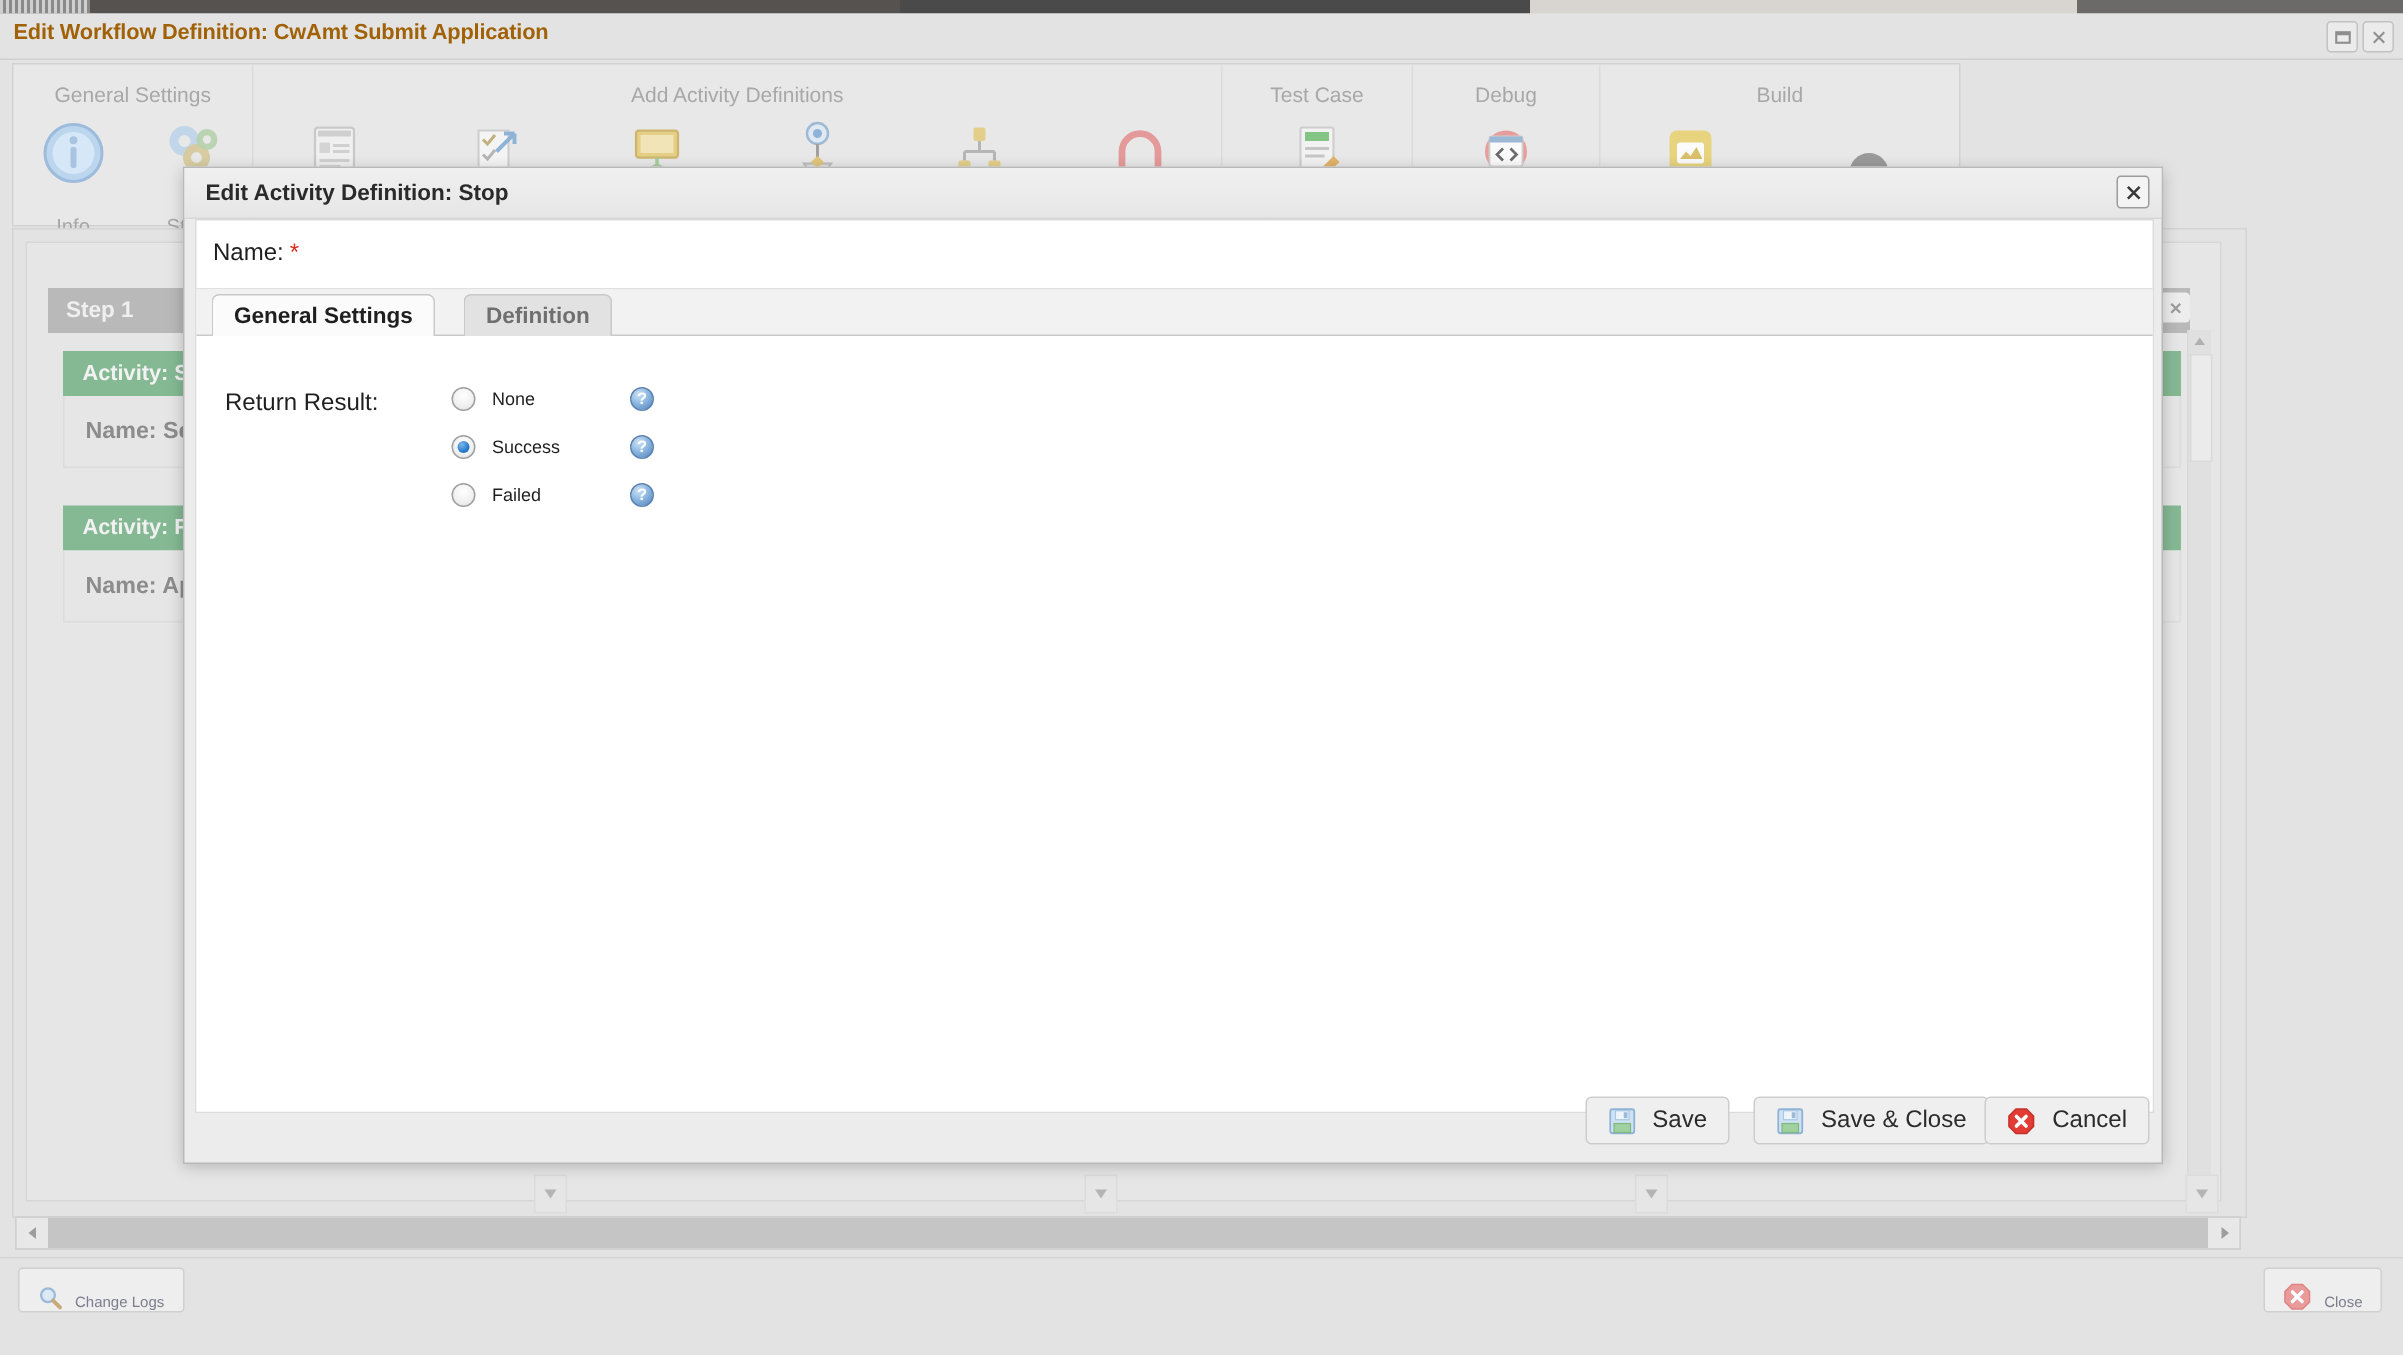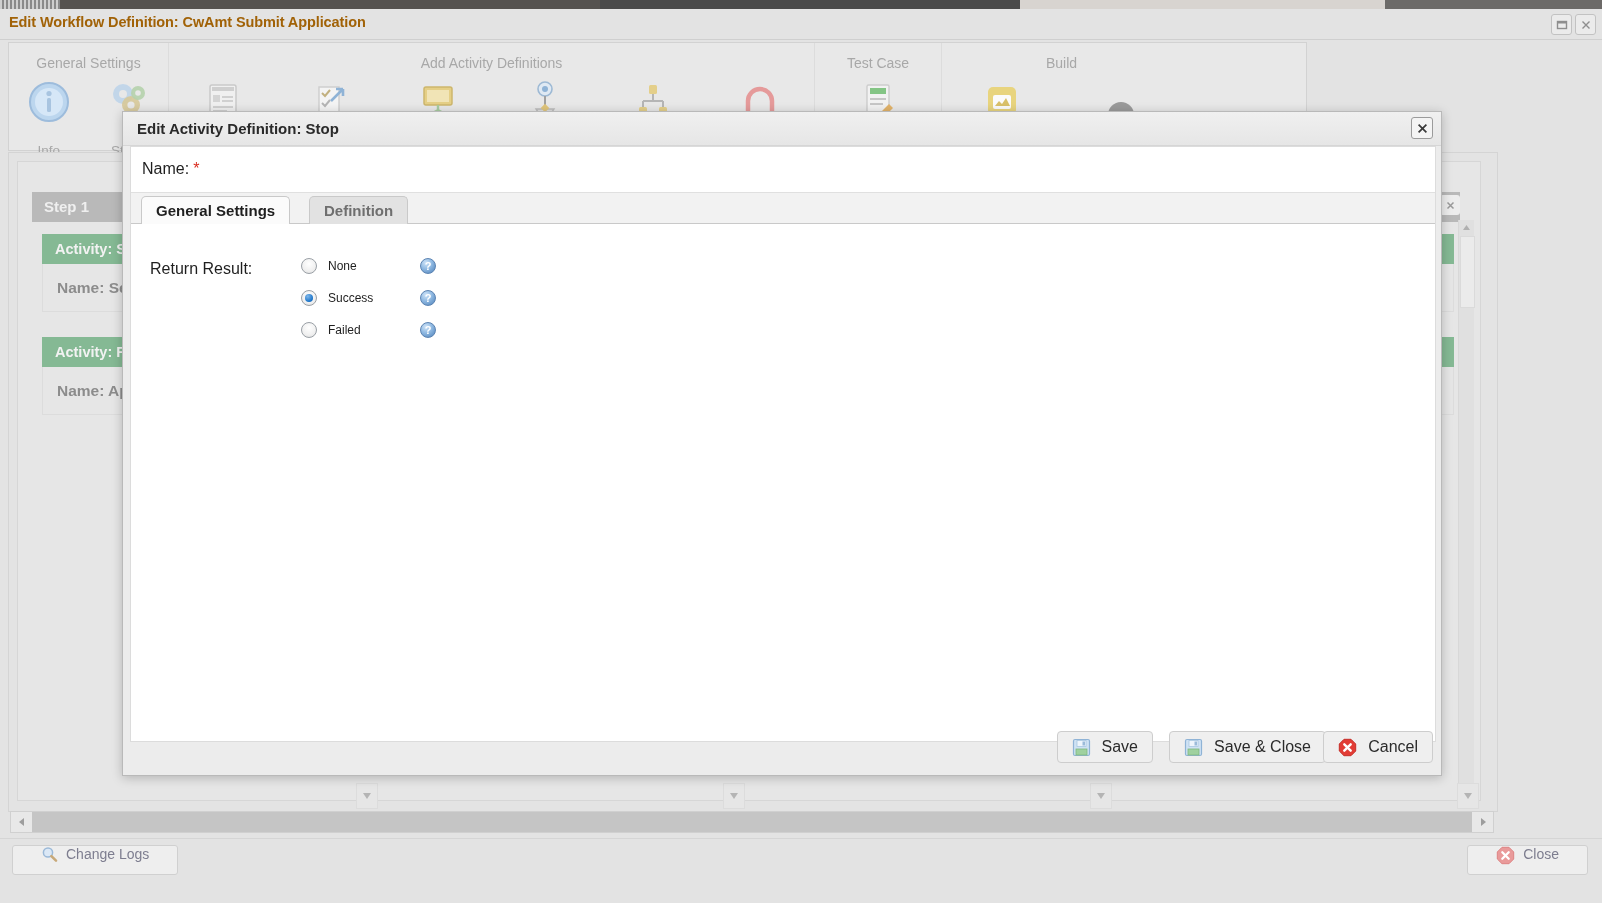--- a/index.html
+++ b/index.html
@@ -224,25 +224,25 @@
     width: 1602px; height: 65px;
     background: #e3e3e3;
     border-top: 1px solid #d5d5d5;
   }
   .btn-flat {
     position:absolute;
     height: 30px;
     background: #eeeeee;
     border: 1px solid #d0d0d0;
     border-radius: 3px;
-    display: flex; align-items: flex-start;
+    display: flex; align-items: flex-end;
     gap: 8px;
-    padding: 0 28px;
-    box-sizing: border-box;
-    font-size: 14px;
+    padding: 0 12px;
+    box-sizing: border-box;
+    font-size: 10px;
     color: #7d7d8f;
   }
   #change-logs-btn { left: 12px; top: 845px; }
   #close-btn { right: 14px; top: 845px; color:#7d7d8f; }
 
   
   .dialog {
     position: absolute;
     left: 122px; top: 111px;
     width: 1320px; height: 665px;
@@ -545,20 +545,36 @@
               <rect x="15" y="19" width="16" height="2" fill="#c6c6c6"></rect>
               <rect x="15" y="24" width="13" height="2" fill="#c6c6c6"></rect>
               <path d="M26 33 l8 -8 l4 4 l-8 8 z" fill="#e2b36a"></path>
             </svg>
           </div>
           <div class="rib-label"></div>
         </div>
       </div>
     </div>
 
+    <div class="rib-group" style="width:125px">
+      <div class="rib-group-title">Debug</div>
+      <div class="rib-items">
+        <div class="rib-item">
+          <div class="rib-ico">
+            <svg width="46" height="46" viewBox="0 0 46 46">
+              <circle cx="23" cy="22" r="14" fill="#e89d9d"></circle>
+              <rect x="12" y="12" width="22" height="20" rx="1.5" fill="#fafafa" stroke="#cfcfcf" stroke-width="1.2"></rect>
+              <rect x="12" y="12" width="22" height="4" fill="#9bb8d4"></rect>
+              <path d="M21 20 l-4 4 l4 4 M26 20 l4 4 l-4 4" stroke="#6b6b6b" stroke-width="1.8" fill="none"></path>
+            </svg>
+          </div>
+          <div class="rib-label"></div>
+        </div>
+      </div>
+    </div>
 
     <div class="rib-group" style="width:239px">
       <div class="rib-group-title">Build</div>
       <div class="rib-items">
         <div class="rib-item">
           <div class="rib-ico">
             <svg width="46" height="46" viewBox="0 0 46 46">
               <rect x="9" y="8" width="28" height="28" rx="5" fill="#e8d47e"></rect>
               <rect x="14" y="16" width="18" height="14" rx="2" fill="#fbfbfb"></rect>
               <path d="M16 27 l4 -5 l3 3 l4 -6 l4 8 z" fill="#d9c06a"></path>

